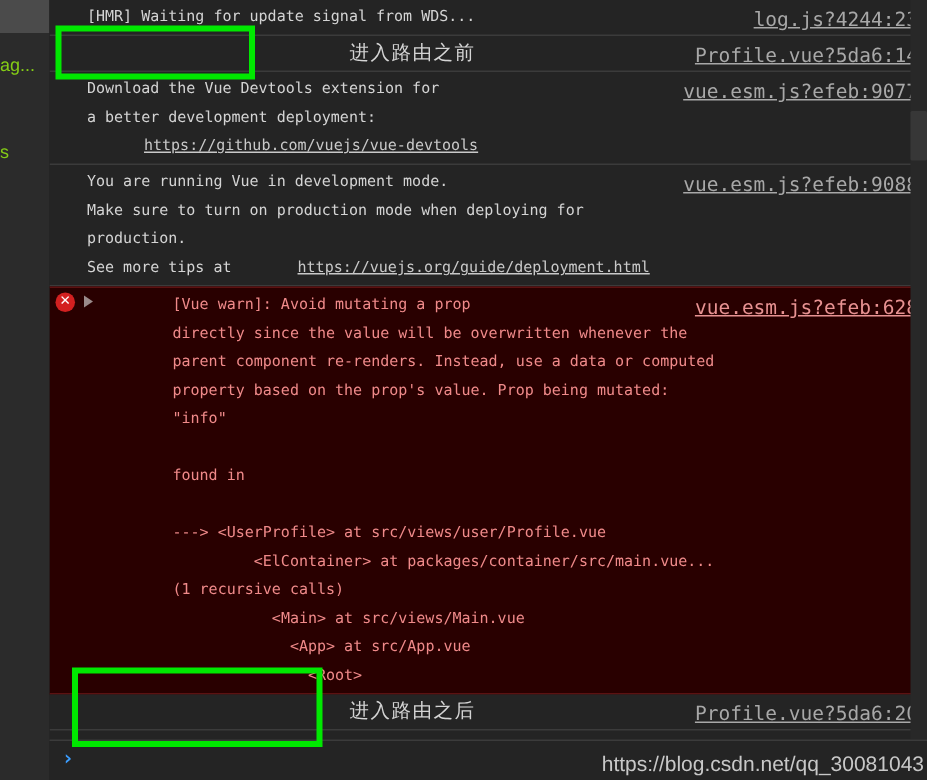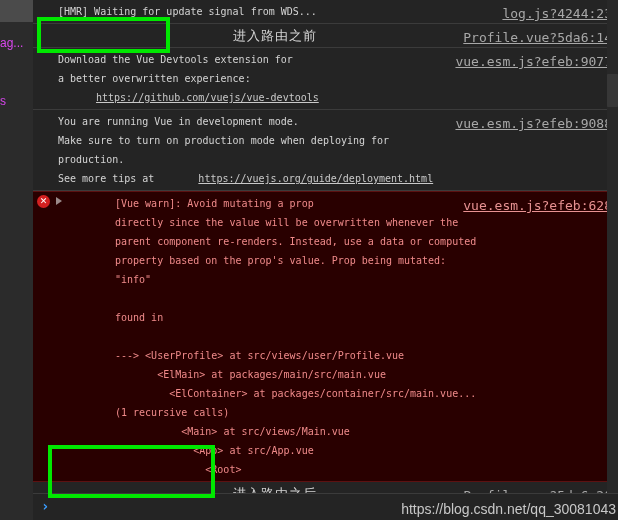--- a/index.html
+++ b/index.html
@@ -34,21 +34,21 @@
   }
   .left-strip-top {
     position: absolute;
     left: 0; top: 0;
     width: 33px; height: 22px;
     background: #4b4b4b;
   }
   .left-strip-label {
     position: absolute;
     left: 0;
-    color: #d946ef;
+    color: #84cc16;
     font-size: 12px;
     font-family: "Liberation Sans", sans-serif;
     white-space: nowrap;
     line-height: 14px;
   }
   .ls-1 { top: 36px; }
   .ls-2 { top: 94px; }
 
   
   .console {
@@ -236,21 +236,21 @@
     <div class="msg msg-log">
       <div class="msg-inner">
         <span class="text text-cjk">进入路由之前</span>
         <span class="srclink">Profile.vue?5da6:14</span>
       </div>
     </div>
 
     <div class="msg msg-log">
       <div class="msg-inner">
         <span class="text">Download the Vue Devtools extension for</span>
-        <span class="text">a better overwritten experience:</span>
+        <span class="text">a better development deployment:</span>
         <span class="text ilink">https://github.com/vuejs/vue-devtools</span>
         <span class="srclink">vue.esm.js?efeb:9077</span>
       </div>
     </div>
 
     <div class="msg msg-log">
       <div class="msg-inner">
         <span class="text">You are running Vue in development mode.</span>
         <span class="text">Make sure to turn on production mode when deploying for</span>
         <span class="text">production.</span>
@@ -266,21 +266,20 @@
         <span class="text">[Vue warn]: Avoid mutating a prop</span>
         <span class="srclink">vue.esm.js?efeb:628</span>
         <span class="text">directly since the value will be overwritten whenever the</span>
         <span class="text">parent component re-renders. Instead, use a data or computed</span>
         <span class="text">property based on the prop's value. Prop being mutated:</span>
         <span class="text">"info"</span>
         <span class="blank-line"></span>
         <span class="text">found in</span>
         <span class="blank-line"></span>
         <span class="text">---&gt; &lt;UserProfile&gt; at src/views/user/Profile.vue</span>
-        <span class="text">       &lt;ElMain&gt; at packages/main/src/main.vue</span>
         <span class="text">         &lt;ElContainer&gt; at packages/container/src/main.vue...</span>
         <span class="text">(1 recursive calls)</span>
         <span class="text">           &lt;Main&gt; at src/views/Main.vue</span>
         <span class="text">             &lt;App&gt; at src/App.vue</span>
         <span class="text">               &lt;Root&gt;</span>
       </div>
     </div>
 
     <div class="msg msg-log">
       <div class="msg-inner">

